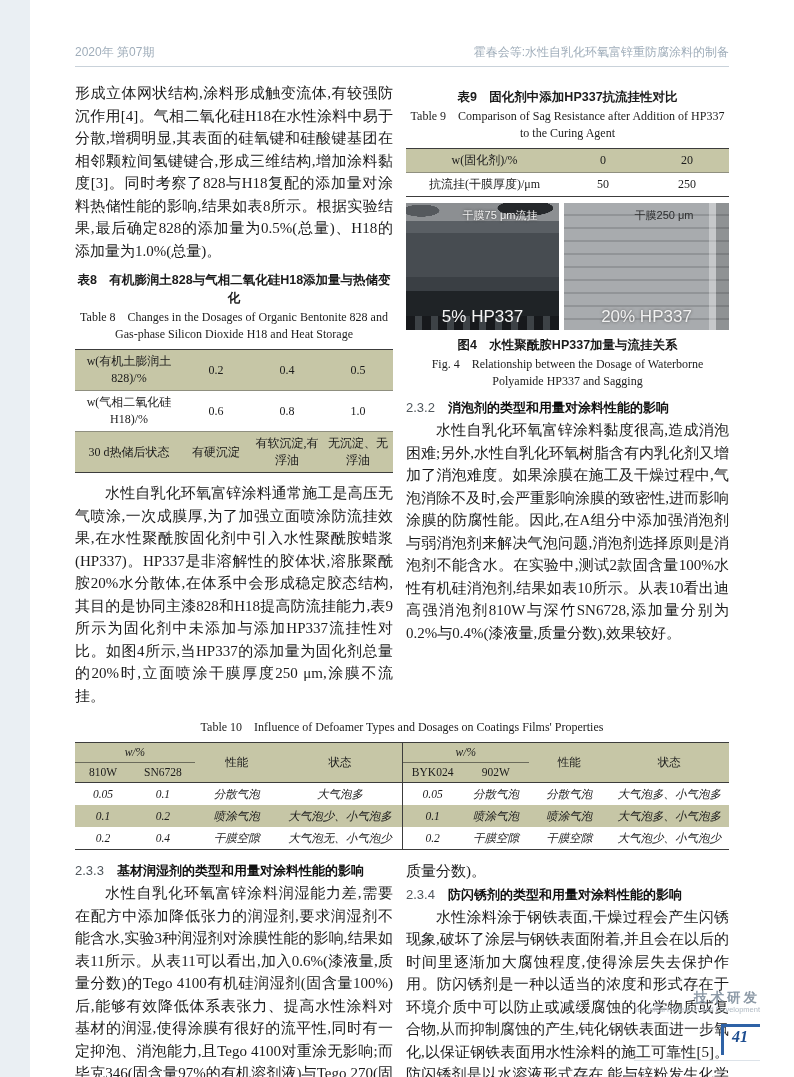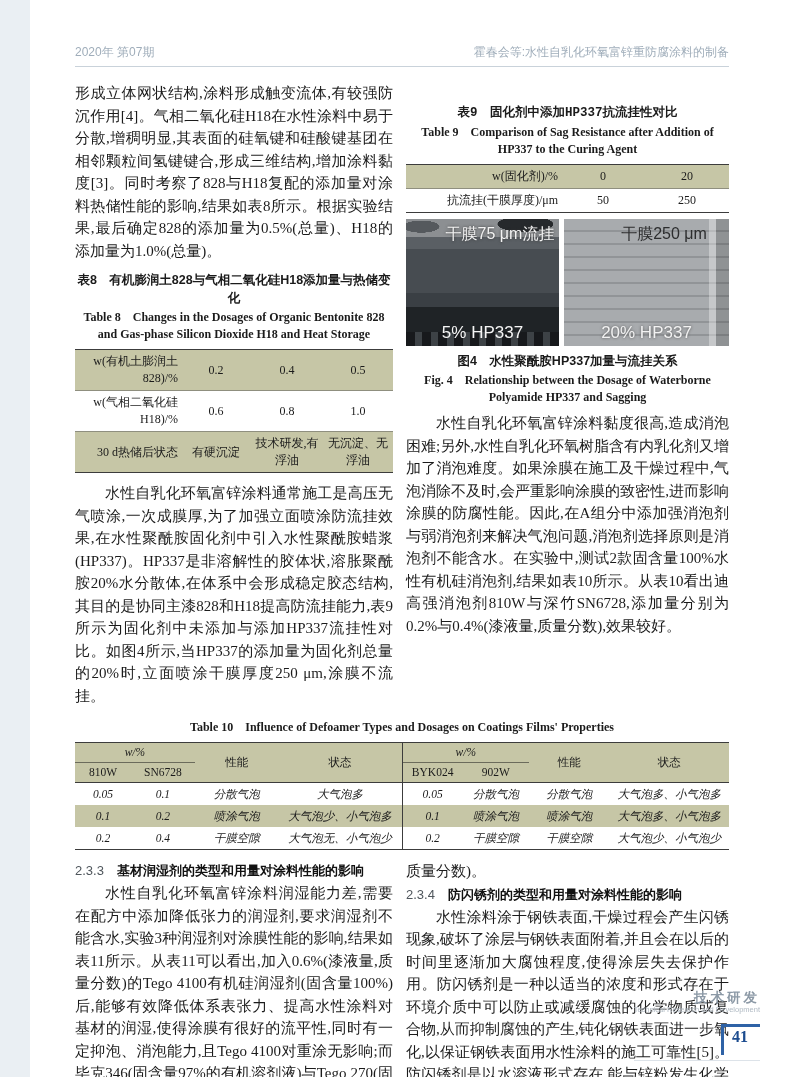--- a/index.html
+++ b/index.html
@@ -24,37 +24,37 @@
   .row-bottom{margin-top:10px;}
   .col-l{width:318px;}
   .col-r{width:323px;}
 
   .body-text{font-size:15px;line-height:22.5px;text-align:justify;margin:0;}
   .indent{text-indent:2em;}
 
   
   .tt-cn{font-family:"Liberation Sans","DejaVu Sans",sans-serif;font-weight:700;
          font-size:12.5px;text-align:center;line-height:18px;margin-top:9px;}
-  .tt-en{font-family:"Liberation Serif","DejaVu Serif",serif;font-weight:700;
+  .tt-en{font-family:"Liberation Serif","DejaVu Serif",serif;font-weight:400;
          font-size:12px;text-align:center;line-height:17px;margin-top:2px;margin-bottom:6px;}
 
   
   table.data{width:100%;border-collapse:collapse;font-size:12px;
              border-top:1.5px solid #3c3c3c;border-bottom:1.5px solid #3c3c3c;}
   table.data td{padding:3px 3px;line-height:17px;}
-  table.data .lbl{text-align:right;padding-left:5px;margin-left:8px;}
+  table.data .lbl{text-align:center;padding-left:5px;margin-left:8px;}
   table.data .val{text-align:center;}
   .shade{background:#c6c6a6;}
   table.data tr.rule td{border-top:1px solid #8f8f7f;}
 
   
   .fig-photos{display:flex;gap:5px;margin-top:6px;}
   .photo{position:relative;height:127px;overflow:hidden;
          font-family:"Liberation Sans","DejaVu Sans",sans-serif;}
-  .photo .toplab{position:absolute;top:5px;left:0;right:0;text-align:center;font-size:16px;margin-left:35px;}
+  .photo .toplab{position:absolute;top:5px;left:0;right:0;text-align:center;font-size:11px;margin-left:35px;}
   .photo .botlab{position:absolute;bottom:3px;left:0;right:0;text-align:center;font-size:17px;}
   .photo-l{width:153px;
     background:
       radial-gradient(ellipse 46px 13px at 78% 4%, #26292c 0 60%, rgba(0,0,0,0) 61%),
       radial-gradient(ellipse 30px 10px at 10% 6%, #55595d 0 60%, rgba(0,0,0,0) 61%),
       linear-gradient(180deg,#8c8f92 0 14%,#5a5f64 14% 24%,#474c51 24% 58%,#3a3f44 58% 78%,#2b2f33 78% 100%);
   }
   .photo-l .drip-band{position:absolute;left:0;right:0;bottom:13px;height:26px;background:#1f2326;}
   .photo-l .drips{position:absolute;left:0;right:0;bottom:0;height:14px;
     background:repeating-linear-gradient(90deg,#17191c 0 9px,#3d4246 9px 16px);}
@@ -88,21 +88,21 @@
   .w-it{font-style:italic;font-family:"Liberation Serif",serif;}
 
   
   .pagefoot{position:absolute;right:34px;bottom:16px;}
   .foot-row{display:flex;align-items:flex-end;gap:9px;
             border-bottom:1px solid #dde3e9;padding-bottom:5px;flex-direction:column;}
   .foot-text{text-align:right;font-family:"Liberation Sans","DejaVu Sans",sans-serif;}
   .foot-cn{font-weight:700;color:#8c99a6;font-size:13.5px;letter-spacing:3px;line-height:15px;}
   .foot-en{color:#b0bac3;font-size:7.5px;line-height:10px;}
   .pagenum-box{border-top:3px solid #2e62a6;border-left:3px solid #2e62a6;
-               padding:0 12px 8px 8px;font-size:16px;font-weight:700;
+               padding:0 12px 8px 8px;font-size:16px;font-weight:700;font-style:italic;
                color:#1c4c8f;font-family:"Liberation Serif","DejaVu Serif",serif;line-height:20px;}
 </style>
 </head>
 <body>
 
 <div class="left-band"></div>
 
 <div class="page-inner">
 
   <div class="pagehead">
@@ -134,33 +134,33 @@
             </tr>
             <tr class="rule">
               <td class="lbl">w(气相二氧化硅H18)/%</td>
               <td class="val">0.6</td>
               <td class="val">0.8</td>
               <td class="val">1.0</td>
             </tr>
             <tr class="shade rule">
               <td class="lbl">30 d热储后状态</td>
               <td class="val">有硬沉淀</td>
-              <td class="val">技术研发,有浮油</td>
+              <td class="val">有软沉淀,有浮油</td>
               <td class="val">无沉淀、无浮油</td>
             </tr>
           </tbody>
         </table>
       </div>
 
       <p class="body-text indent" style="margin-top:9px;">水性自乳化环氧富锌涂料通常施工是高压无气喷涂,一次成膜厚,为了加强立面喷涂防流挂效果,在水性聚酰胺固化剂中引入水性聚酰胺蜡浆(HP337)。HP337是非溶解性的胶体状,溶胀聚酰胺20%水分散体,在体系中会形成稳定胶态结构,其目的是协同主漆828和H18提高防流挂能力,表9所示为固化剂中未添加与添加HP337流挂性对比。如图4所示,当HP337的添加量为固化剂总量的20%时,立面喷涂干膜厚度250 μm,涂膜不流挂。</p>
     </div>
 
     <div class="col-r">
       <div>
-        <div class="tt-cn" style="margin-top:22px;font-family:Liberation Mono, monospace;">表9　固化剂中添加HP337抗流挂性对比</div>
+        <div class="tt-cn" style="margin-top:6px;">表9　固化剂中添加HP337抗流挂性对比</div>
         <div class="tt-en">Table 9　Comparison of Sag Resistance after Addition of HP337 to the Curing Agent</div>
         <table class="data">
           <colgroup>
               <col style="width:155px">
               <col style="width:84px">
               <col style="width:84px">
             </colgroup>
           <tbody>
             <tr class="shade">
               <td class="lbl">w(固化剂)/%</td>
@@ -184,20 +184,23 @@
           <span class="botlab">5% HP337</span>
         </div>
         <div class="photo photo-r">
           <span class="toplab">干膜250 μm</span>
           <span class="botlab">20% HP337</span>
         </div>
       </div>
       <div class="tt-cn" style="margin-top:6px;">图4　水性聚酰胺HP337加量与流挂关系</div>
       <div class="tt-en">Fig. 4　Relationship between the Dosage of Waterborne Polyamide HP337 and Sagging</div>
 
+      <div class="sec-head">
+        <span class="sec-num">2.3.2</span><span class="sec-title">消泡剂的类型和用量对涂料性能的影响</span>
+      </div>
       <p class="body-text indent">水性自乳化环氧富锌涂料黏度很高,造成消泡困难;另外,水性自乳化环氧树脂含有内乳化剂又增加了消泡难度。如果涂膜在施工及干燥过程中,气泡消除不及时,会严重影响涂膜的致密性,进而影响涂膜的防腐性能。因此,在A组分中添加强消泡剂与弱消泡剂来解决气泡问题,消泡剂选择原则是消泡剂不能含水。在实验中,测试2款固含量100%水性有机硅消泡剂,结果如表10所示。从表10看出迪高强消泡剂810W与深竹SN6728,添加量分别为0.2%与0.4%(漆液量,质量分数),效果较好。</p>
     </div>
   </div>
 
   <div class="t10-block">
     <div class="tt-en">Table 10　Influence of Defoamer Types and Dosages on Coatings Films' Properties</div>
     <div class="t10-wrap">
 
       <div class="t10-half">
         <table class="t10">

